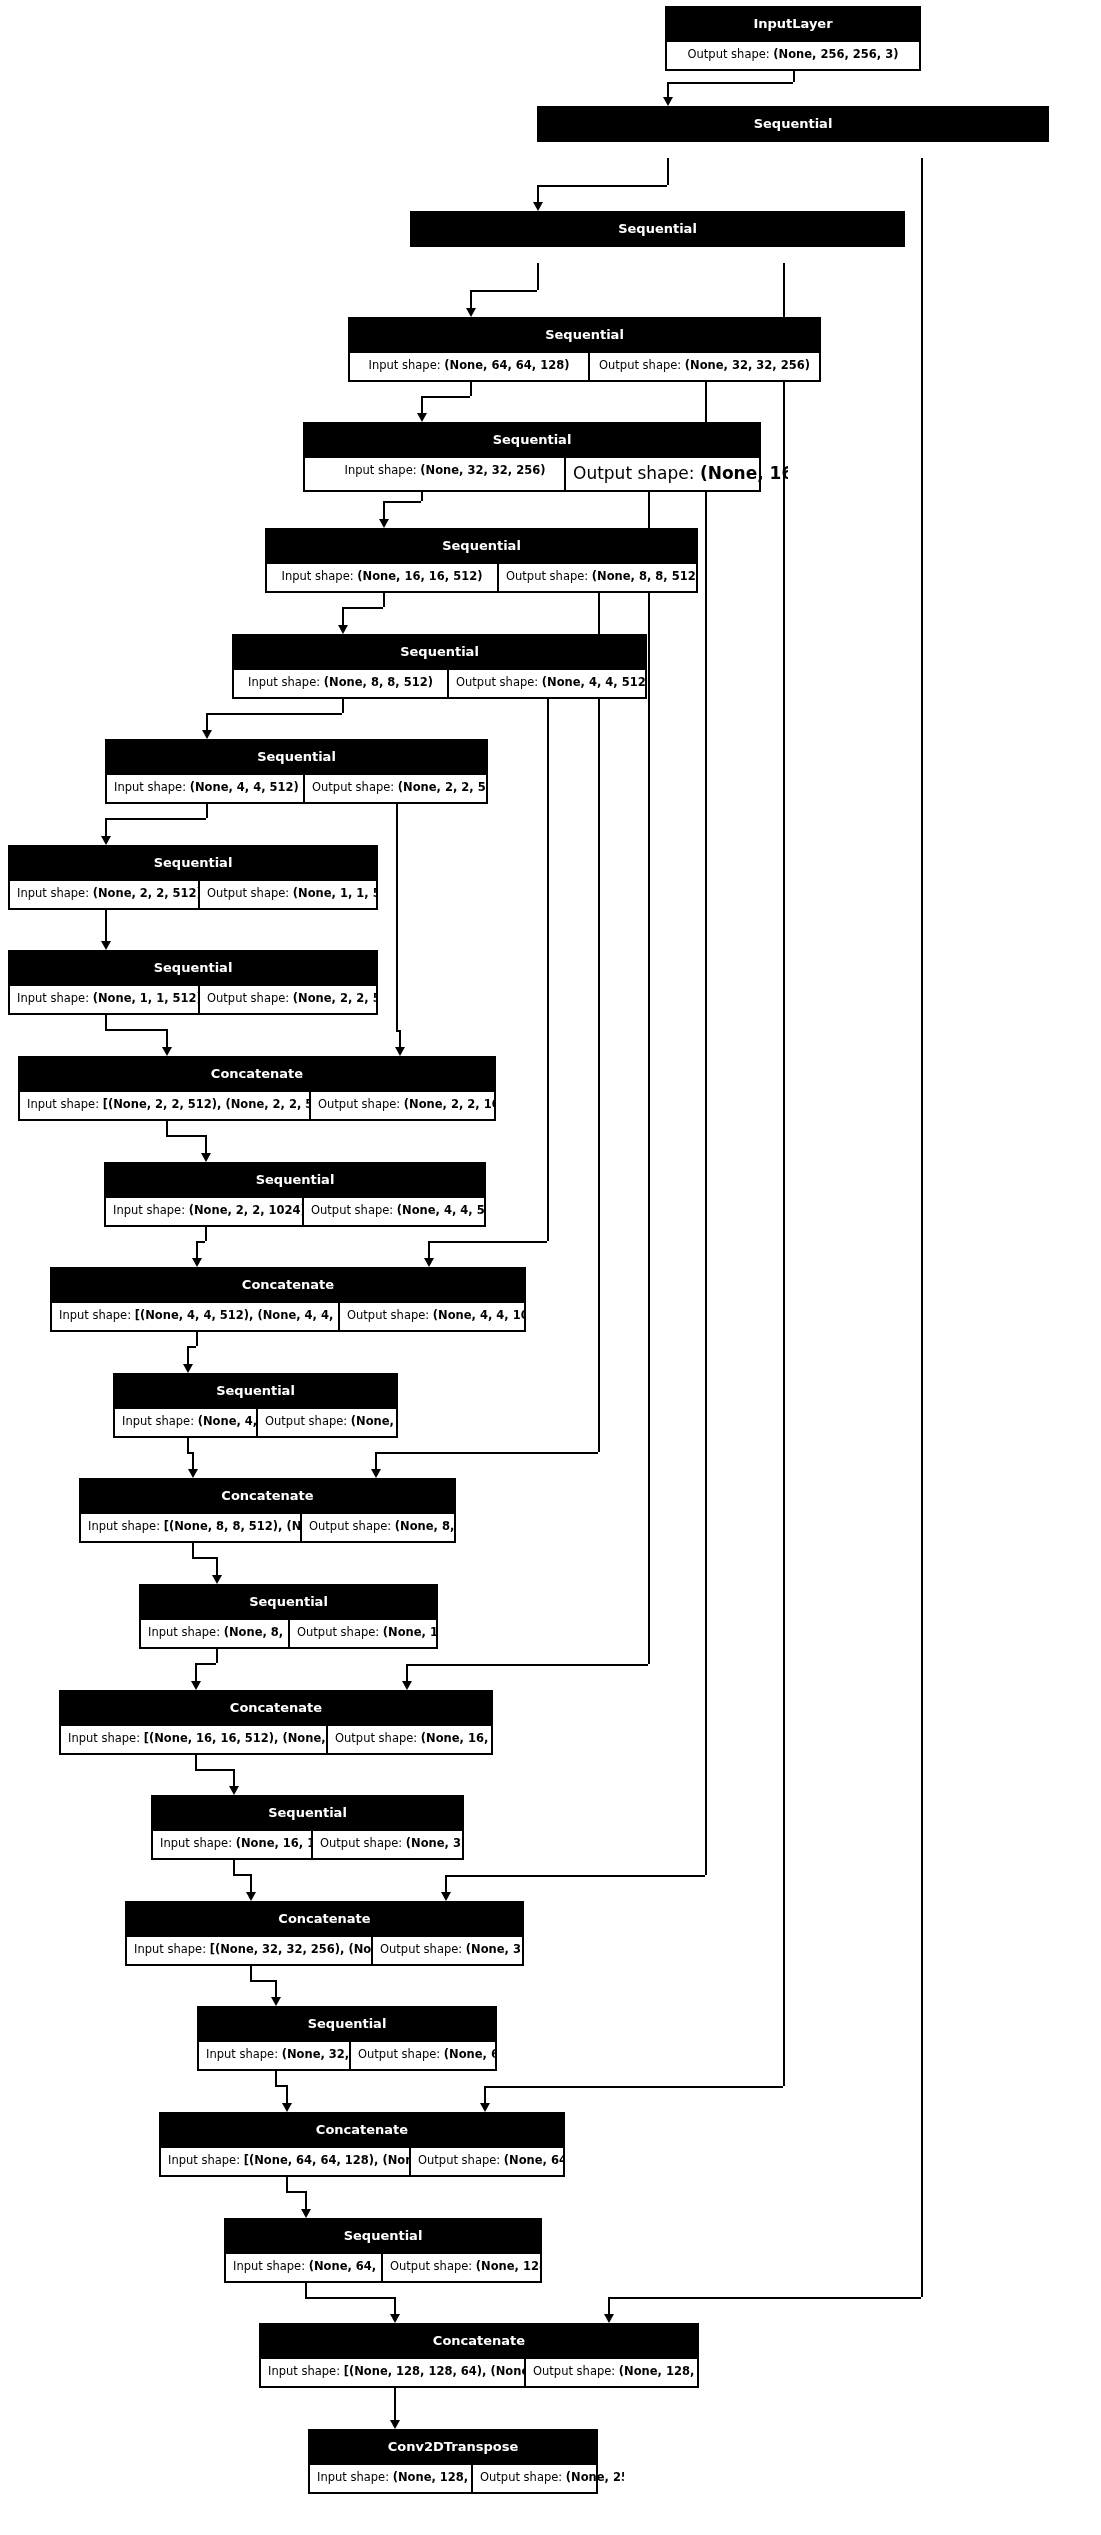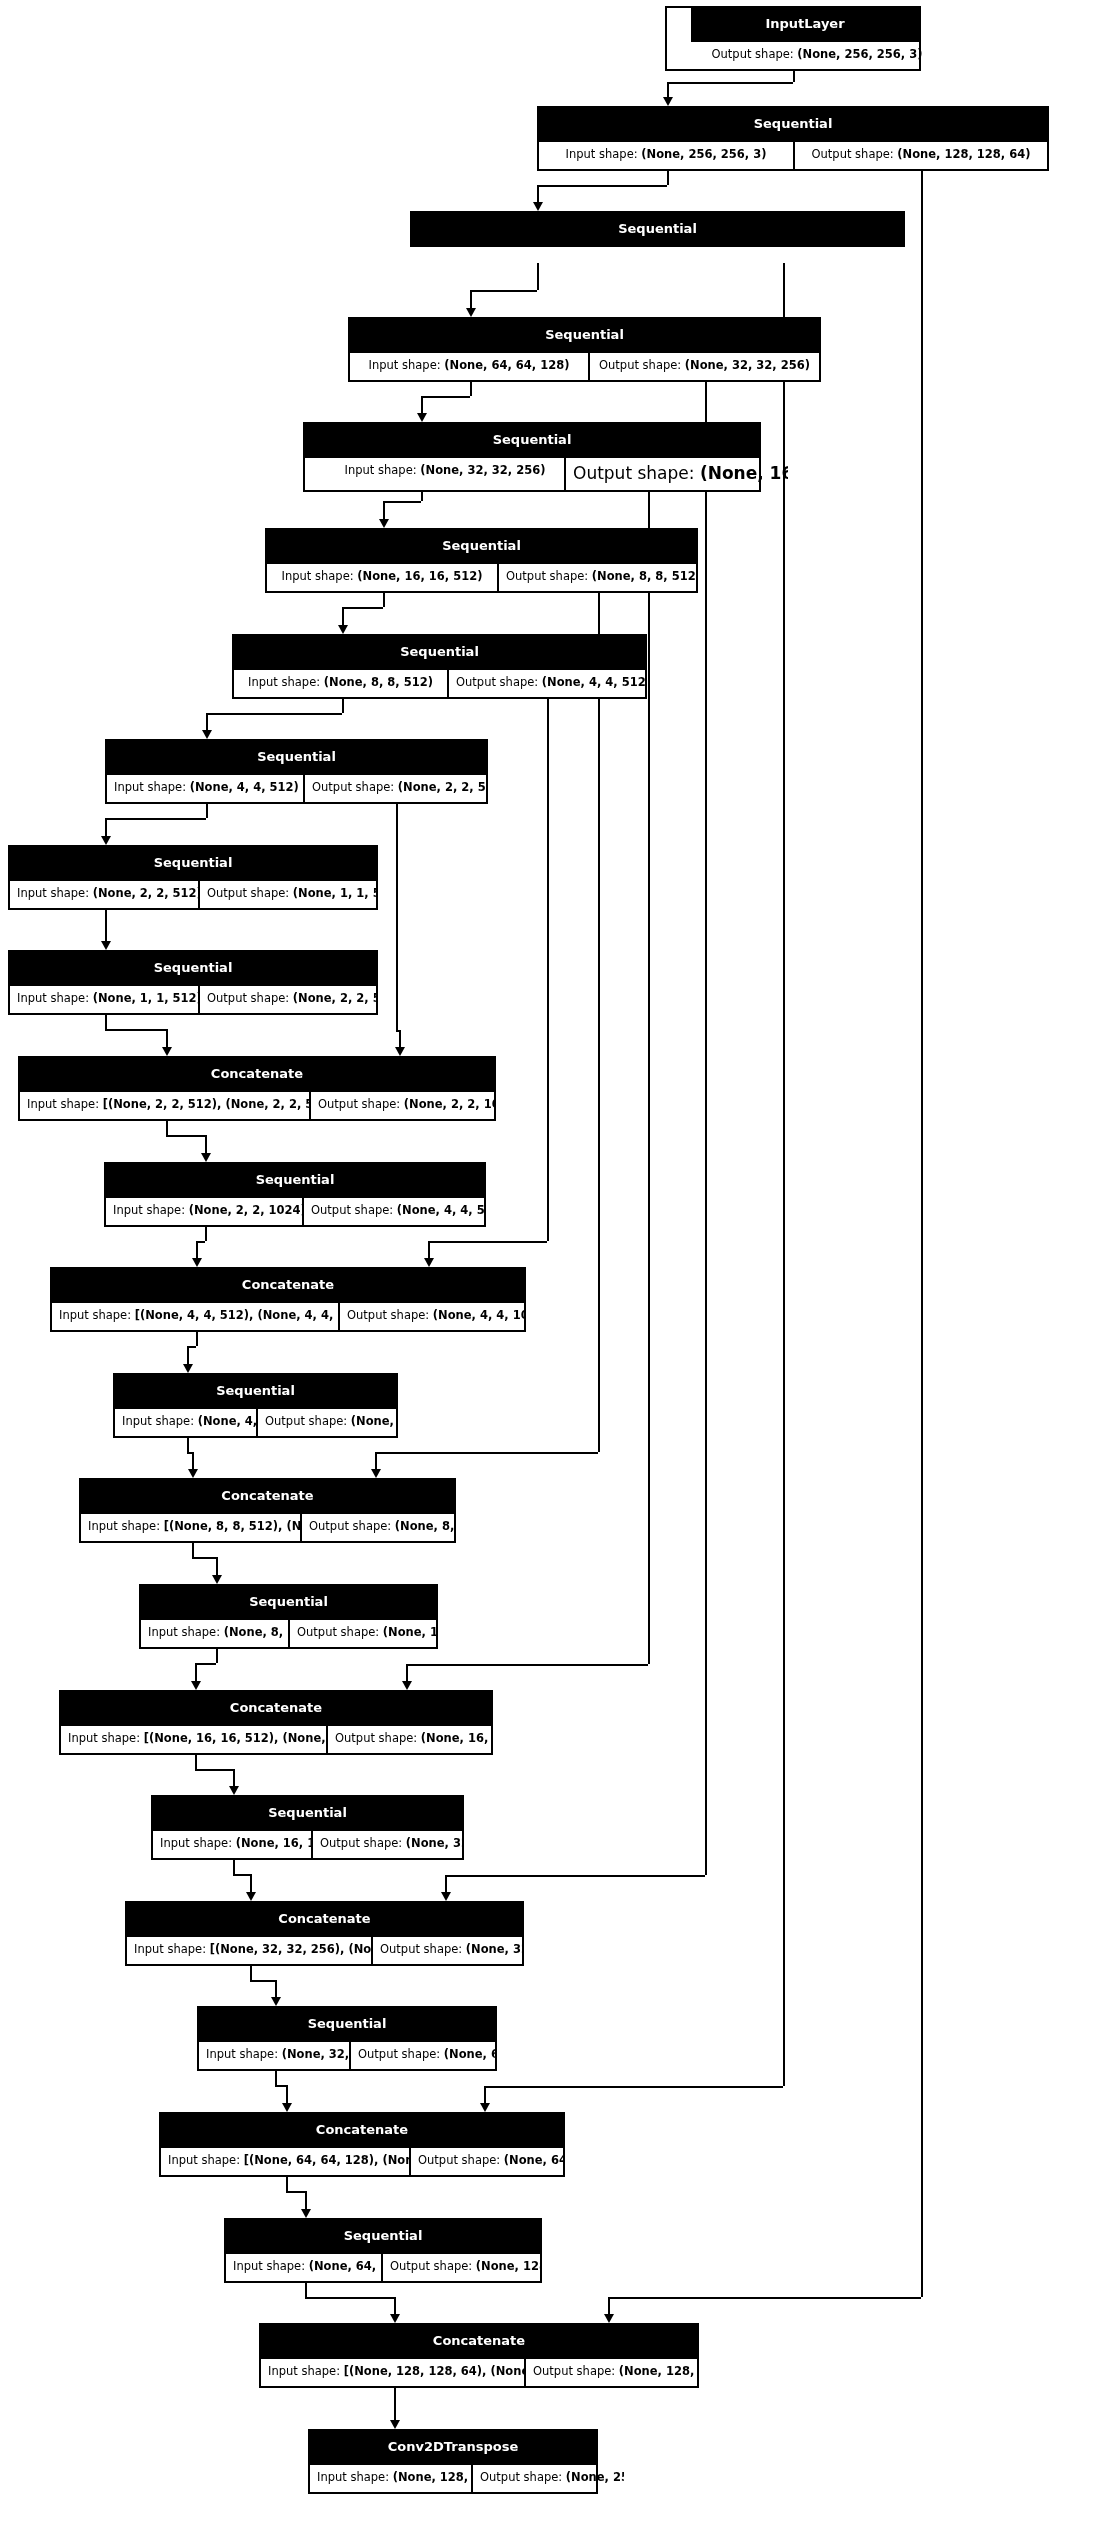--- a/index.html
+++ b/index.html
@@ -66,32 +66,28 @@
     border-left:5px solid transparent;
     border-right:5px solid transparent;
     border-top:9px solid #000000;
     z-index:2;
   }
 </style>
 </head>
 <body>
 
 <div id="canvas">
-    <div class="node" style="left: 665px; top: 6px; width: 256px; padding-left: 24px;">
+    <div class="node" style="left: 665px; top: 6px; width: 256px;">
       <div class="node-title" style="font-size: 13px;">InputLayer</div>
       <div class="node-shapes">
         <div class="shape-cell" style="font-size: 11.5px; width: 252px;"><span class="lbl">Output shape: </span><span class="val">(None, 256, 256, 3)</span></div>
       </div>
     </div>
     <div class="node" style="left: 537px; top: 106px; width: 512px;">
       <div class="node-title" style="font-size: 13px;">Sequential</div>
-      <div class="node-shapes">
-        <div class="shape-cell in" style="font-size: 11.5px; width: 256px;"><span class="lbl">Input shape: </span><span class="val">(None, 256, 256, 3)</span></div>
-        <div class="shape-cell" style="font-size: 11.5px; width: 252px;"><span class="lbl">Output shape: </span><span class="val">(None, 128, 128, 64)</span></div>
-      </div>
     </div>
     <div class="node" style="left: 410px; top: 211px; width: 495px;">
       <div class="node-title" style="font-size: 13px;">Sequential</div>
     </div>
     <div class="node" style="left: 348px; top: 317px; width: 473px;">
       <div class="node-title" style="font-size: 13px;">Sequential</div>
       <div class="node-shapes">
         <div class="shape-cell in" style="font-size: 11.5px; width: 240px;"><span class="lbl">Input shape: </span><span class="val">(None, 64, 64, 128)</span></div>
         <div class="shape-cell" style="font-size: 11.5px; width: 229px;"><span class="lbl">Output shape: </span><span class="val">(None, 32, 32, 256)</span></div>
       </div>

